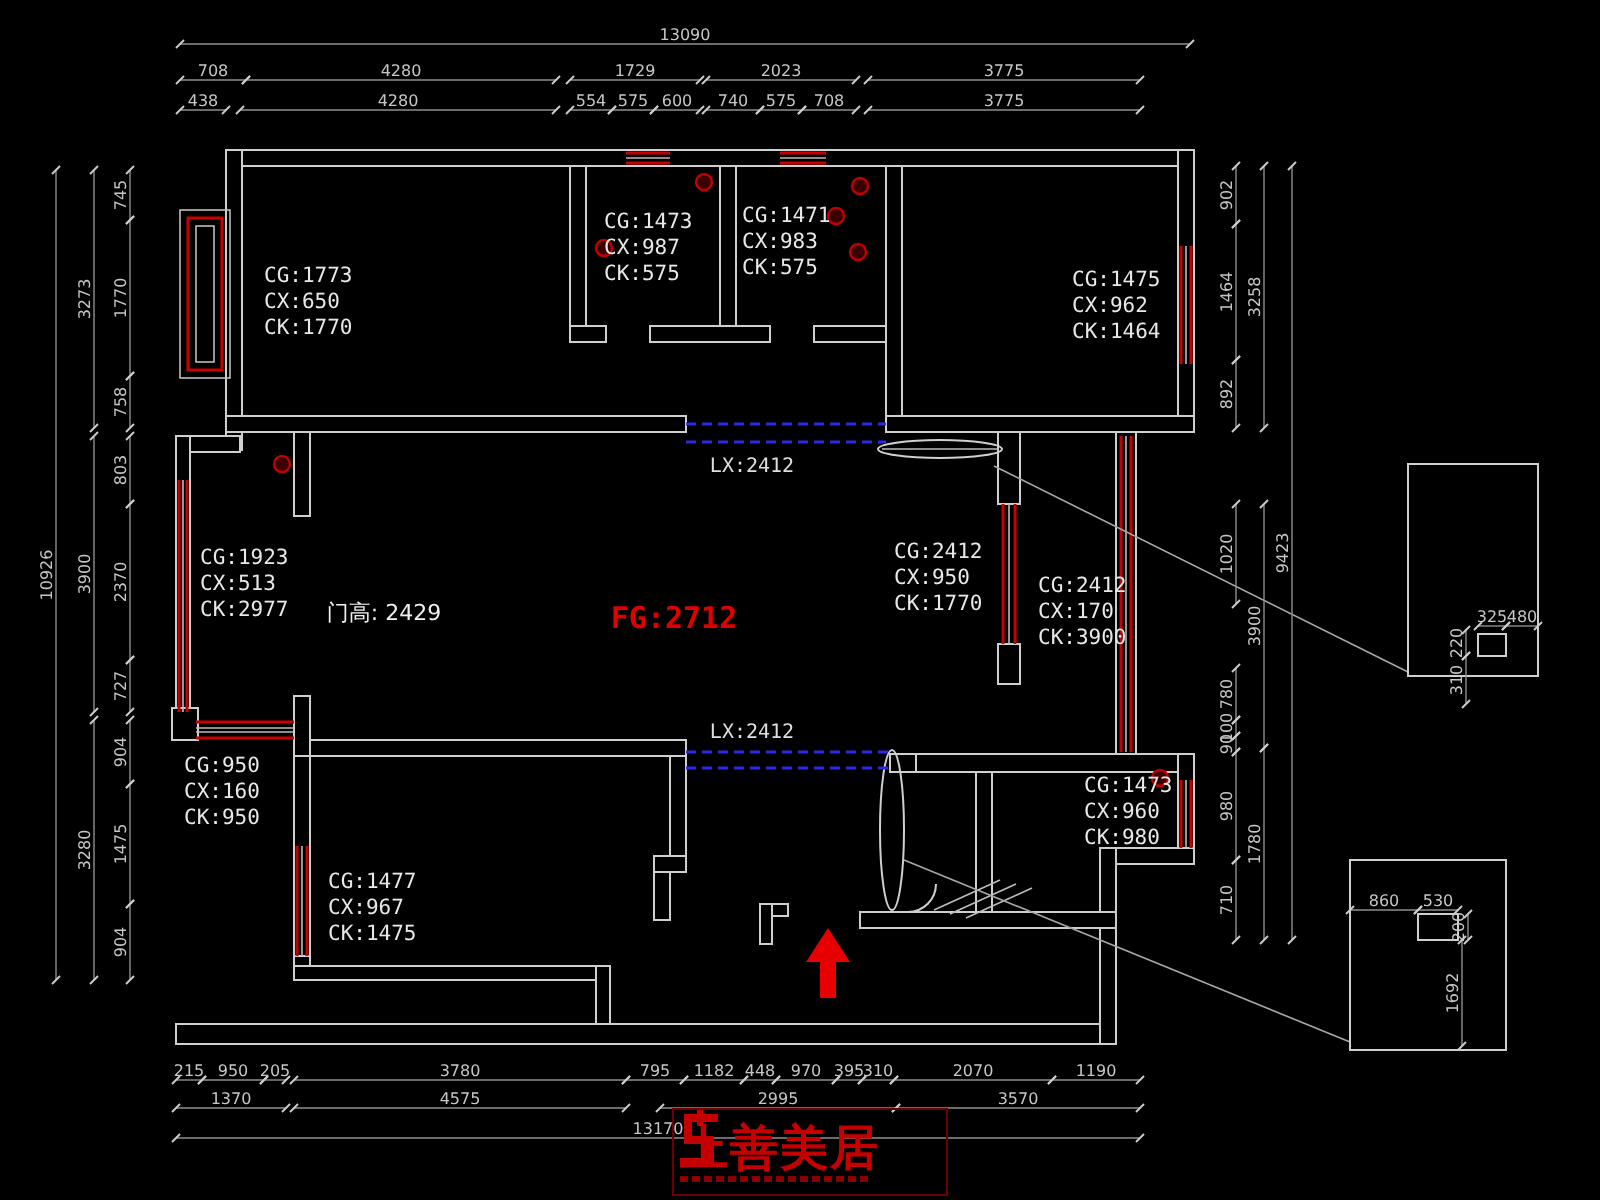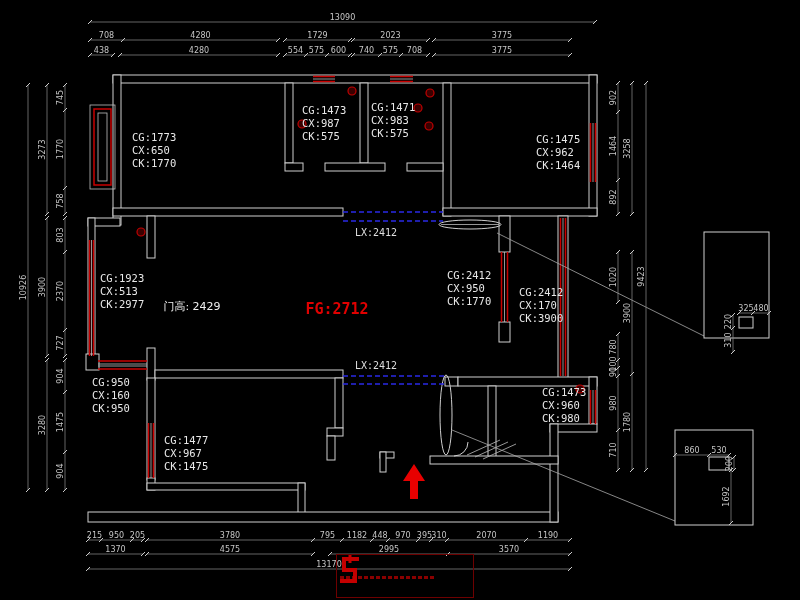--- a/index.html
+++ b/index.html
@@ -613,16 +613,17 @@
         <text x="542" y="422" class="anno">CK:980</text>
       </g>
 </svg>
 
 <div class="logo">
   <svg width="26" height="34" viewBox="0 0 26 34">
     <path d="M22,4 H7 V15 H18 V26 H3" fill="none" stroke="#c40000" stroke-width="4"></path>
     <line x1="13" y1="0" x2="13" y2="8" stroke="#c40000" stroke-width="3"></line>
   </svg>
   <div class="logo-block">
+    <div class="logo-name">上善美居</div>
     <div class="logo-sub"></div>
   </div>
 </div>
 </div>
 
 </body></html>

